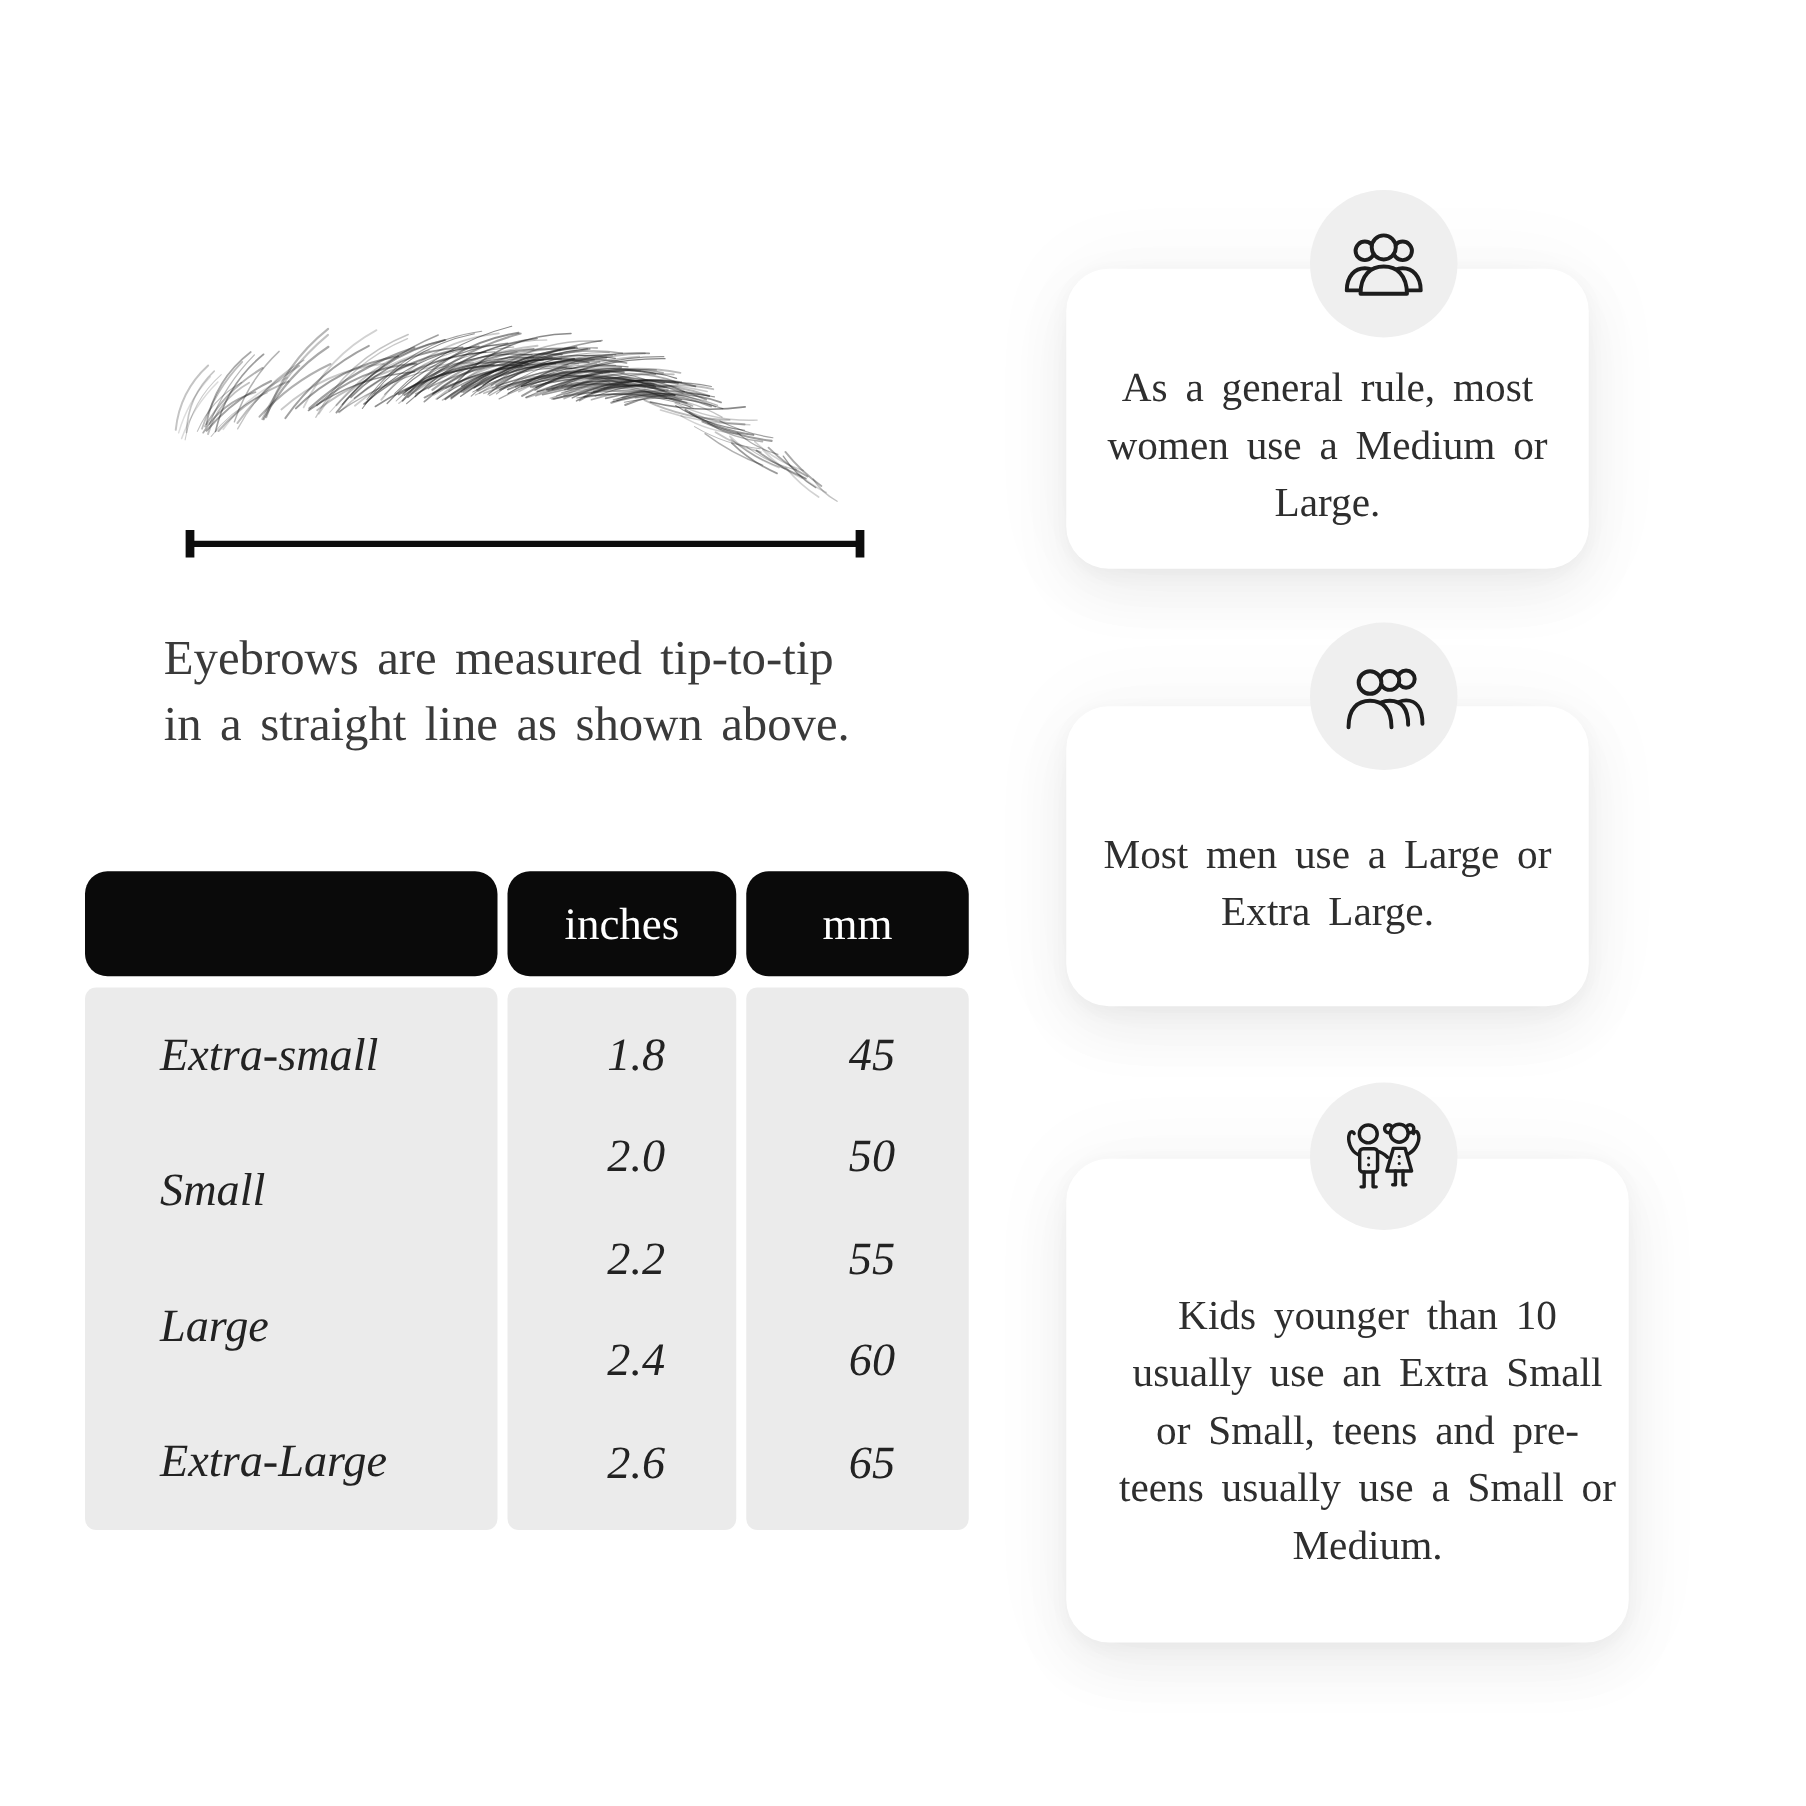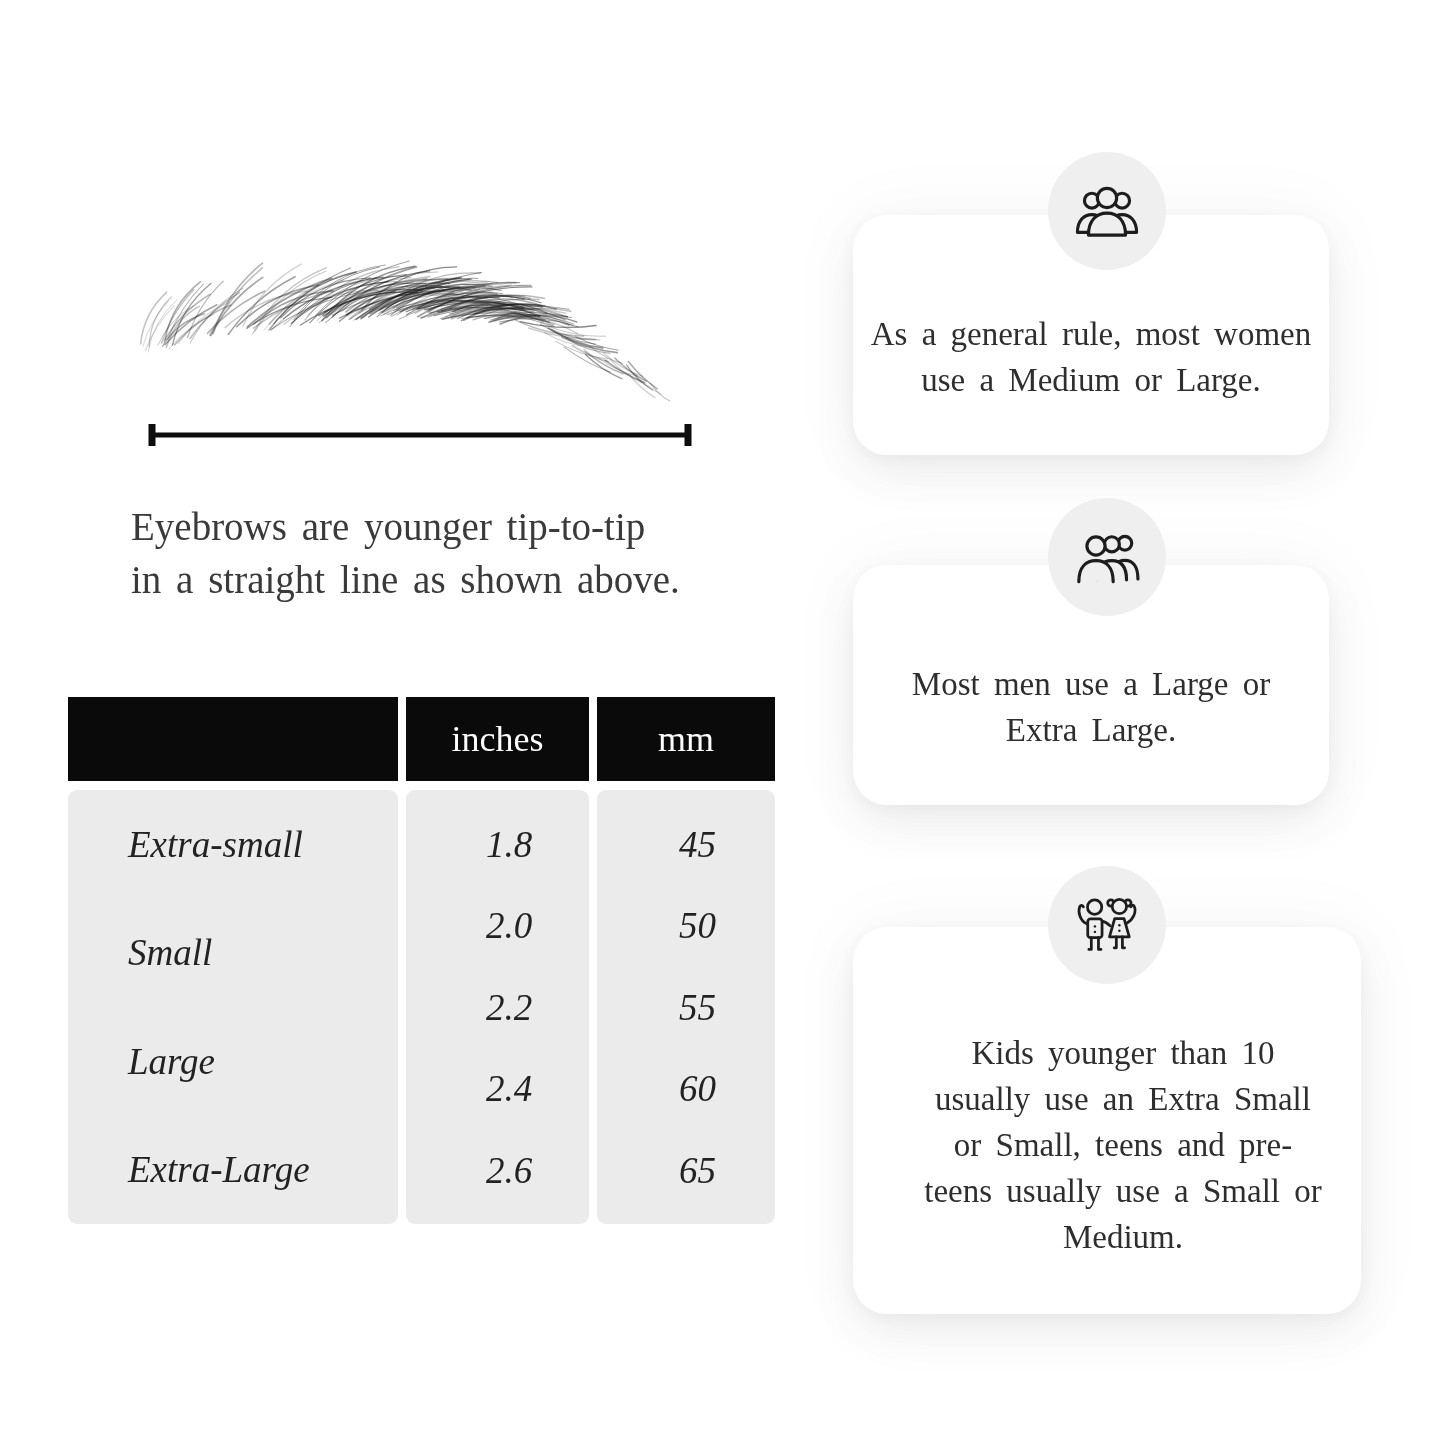--- a/index.html
+++ b/index.html
@@ -15,35 +15,35 @@
     position:absolute;left:131px;top:500px;width:620px;
     font-size:39px;line-height:53px;color:#3a3a3a;word-spacing:5px;
   }
   
   .size-table{
     position:absolute;left:68px;top:697px;
     display:grid;grid-template-columns:330px 183px 178px;
     grid-template-rows:84px 434px;column-gap:8px;row-gap:9px;
   }
   .th{
-    background:#0a0a0a;border-radius:0;color:#ffffff;
+    background:#0a0a0a;border-radius:18px;color:#ffffff;
     display:flex;align-items:center;justify-content:center;
     font-size:36px;
   }
   .tb{
     background:#ebebeb;border-radius:9px;
     display:flex;flex-direction:column;justify-content:space-between;
     padding:28px 0;font-size:37px;color:#222222;
   }
   .tb .cell{height:52px;display:flex;align-items:center;font-style:italic;}
   .tb.col-label .cell{padding-left:60px;}
   .tb.col-num .cell{justify-content:center;margin-left:23px;}
   
   .info-card{
-    position:absolute;left:853px;width:476px;background:#ffffff;
+    position:absolute;left:853px;width:418px;background:#ffffff;
     border-radius:34px;
     box-shadow:0 20px 50px rgba(0,0,0,.06),0 4px 16px rgba(0,0,0,.035),0 0 70px 12px rgba(0,0,0,.028);
     display:flex;align-items:center;justify-content:center;text-align:center;
     font-size:33px;line-height:46px;color:#2e2e2e;word-spacing:6px;
   }
   .card-1{top:215px;height:196px;padding-top:44px;}
   .card-2{top:565px;height:196px;padding-top:44px;}
   .card-3{top:927px;height:339px;padding-top:48px;padding-left:32px;}
   .card-1 .card-text{max-width:485px;}
   .card-2 .card-text{max-width:430px;}
@@ -254,21 +254,21 @@
 
 <div class="measure-line">
   <svg viewBox="0 0 550 28" width="550" height="28">
     <line x1="7" y1="14" x2="543" y2="14" stroke="#0d0d0d" stroke-width="5"></line>
     <line x1="7" y1="3" x2="7" y2="25" stroke="#0d0d0d" stroke-width="7"></line>
     <line x1="543" y1="3" x2="543" y2="25" stroke="#0d0d0d" stroke-width="7"></line>
   </svg>
 </div>
 
 <div class="caption">
-  <div>Eyebrows are younger tip-to-tip</div>
+  <div>Eyebrows are measured tip-to-tip</div>
   <div>in a straight line as shown above.</div>
 </div>
 
 <div class="size-table">
   <div class="th"></div>
   <div class="th">inches</div>
   <div class="th">mm</div>
 
   <div class="tb col-label">
     <div class="cell">Extra-small</div>

